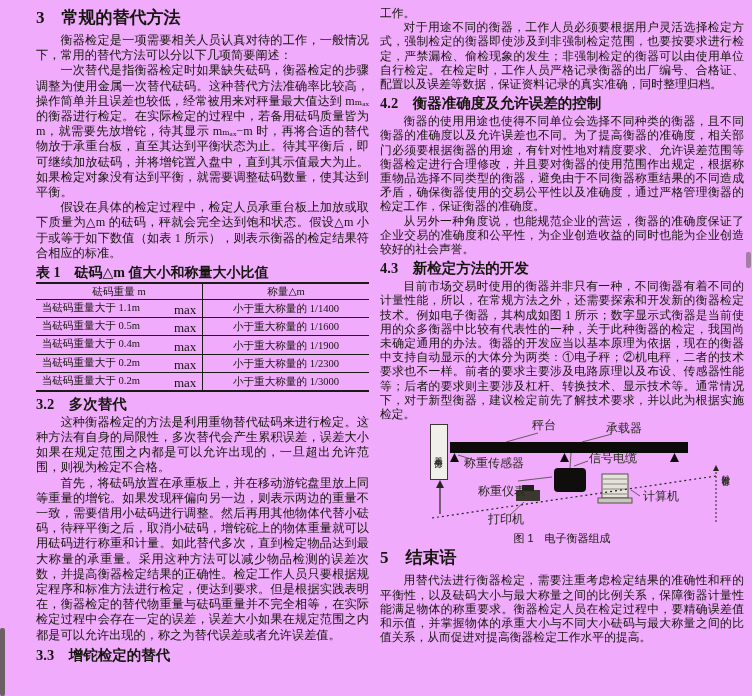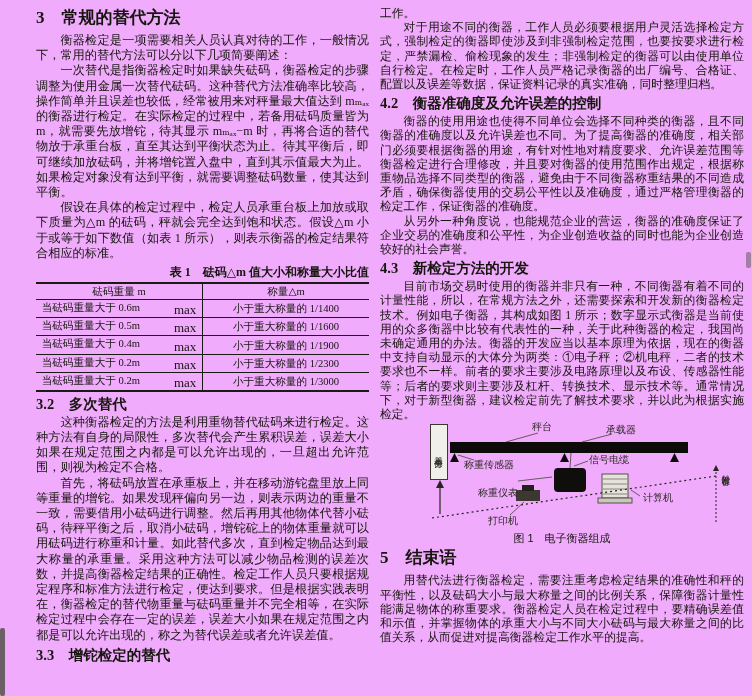--- a/index.html
+++ b/index.html
@@ -12,34 +12,34 @@
   .col{position:absolute;top:8px;}
   .col-left{left:36px;width:333px;}
   .col-right{left:380px;width:364px;top:6px;}
   .body-l{font-size:12.2px;line-height:15.2px;text-align:justify;}
   .body-r{font-size:11.8px;line-height:14.2px;text-align:justify;}
   p{margin:0;text-indent:2em;}
   p.noindent{text-indent:0;}
   .h-big{font-size:17px;font-weight:bold;margin:0 0 5px 0;line-height:20px;}
   .h-sub{font-size:14.5px;font-weight:bold;margin:3px 0 2px 0;line-height:18px;}
   
-  .tbl-caption{text-align:right;font-weight:bold;font-size:12px;margin:4px 0 2px 0;}
+  .tbl-caption{text-align:left;font-weight:bold;font-size:14px;margin:4px 0 2px 0;}
   table.t1{width:100%;border-collapse:collapse;border-top:2.5px solid #1c1a15;border-bottom:2px solid #1c1a15;margin-bottom:3px;}
   table.t1 th,table.t1 td{
     font-size:10.6px;line-height:13px;text-align:center;font-weight:normal;
     border-bottom:1px solid #1c1a15;padding:1px 2px;
   }
   table.t1 th:first-child,table.t1 td:first-child{border-right:1px solid #1c1a15;width:50%;}
   table.t1 sub{font-size:13px;padding-left:34px;}
   
   .figure{margin:3px 0 2px 0;}
   .fig-canvas{position:relative;width:356px;height:104px;margin-left:6px;}
   .fig-canvas svg{position:absolute;left:0;top:0;}
-  .flabel{position:absolute;font-size:10px;line-height:9px;color:#2a2822;white-space:nowrap;
-          font-family:Liberation Serif, serif;}
+  .flabel{position:absolute;font-size:12px;line-height:9px;color:#2a2822;white-space:nowrap;
+          font-family:Liberation Mono, monospace;}
   .vbox{position:absolute;left:44px;top:0;width:16px;height:54px;border:1px solid #3a382f;
         display:flex;align-items:center;justify-content:center;background:#f1efe9;}
   .vtext{writing-mode:vertical-rl;font-size:8.5px;letter-spacing:1px;color:#2a2822;
          font-family:"Liberation Sans","DejaVu Sans",sans-serif;}
   .vtext-right{position:absolute;left:333px;top:44px;writing-mode:vertical-rl;font-size:8.5px;
          letter-spacing:1px;color:#2a2822;font-family:"Liberation Sans","DejaVu Sans",sans-serif;}
   .fig-caption{text-align:center;font-weight:normal;font-size:11px;margin:3px 0 3px 0;
          font-family:"Liberation Sans","DejaVu Sans",sans-serif;}
   
   .smudge{position:absolute;background:#55524a;border-radius:2px;opacity:.85;}
@@ -59,21 +59,21 @@
     <div class="tbl-caption">表 1　砝码△m 值大小和称量大小比值</div>
     <table class="t1">
       <thead>
         <tr>
           <th>砝码重量 m</th>
           <th>称量△m</th>
         </tr>
       </thead>
       <tbody>
         <tr>
-          <td><span>当砝码重量大于 0.6m</span><sub>max</sub></td>
+          <td><span>当砝码重量大于 1.1m</span><sub>max</sub></td>
           <td>小于重大称量的 1/1400</td>
         </tr>
         <tr>
           <td><span>当砝码重量大于 0.5m</span><sub>max</sub></td>
           <td>小于重大称量的 1/1600</td>
         </tr>
         <tr>
           <td><span>当砝码重量大于 0.4m</span><sub>max</sub></td>
           <td>小于重大称量的 1/1900</td>
         </tr>

